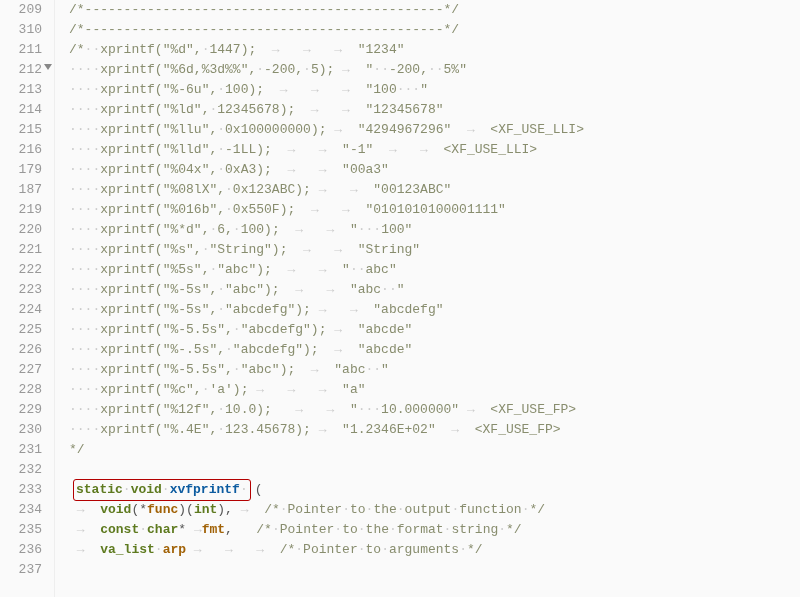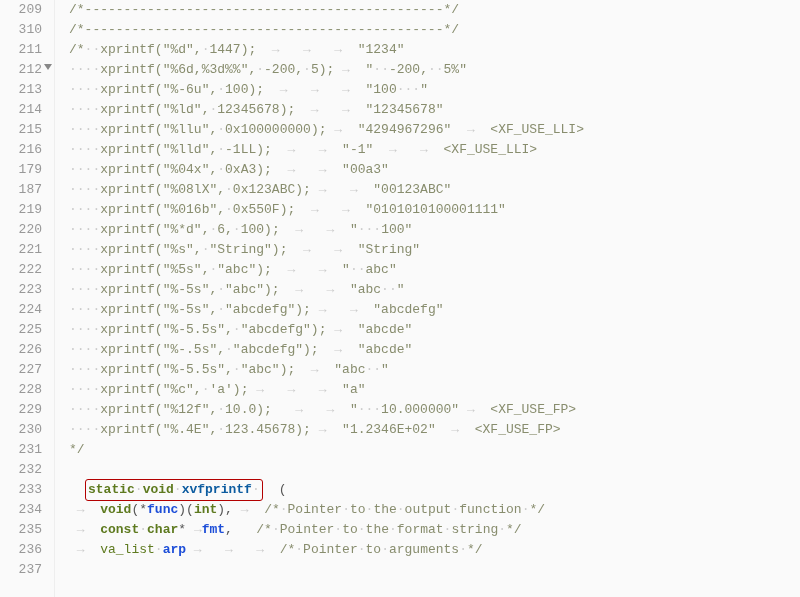--- a/index.html
+++ b/index.html
@@ -47,30 +47,30 @@
   }
   .row {
     height: 20px;
     line-height: 20px;
     white-space: pre;
   }
   .ws   { color: #ccc; }
   .cmt  { color: #888d6e; }
   .kw   { color: #5e7a1f; font-weight: 600; }
   .fn   { color: #0d5ca0; font-weight: 600; }
-  .typ  { color: #5e7a1f; font-weight: 400; }
-  .id   { color: #1d4ed8; font-weight: 600; }
+  .typ  { color: #5e7a1f; font-weight: 700; }
+  .id   { color: #a16207; font-weight: 600; }
   .pun  { color: #555; }
   .op   { color: #555; }
   .hl-box {
     display: inline-block;
     border: 1px solid #b30000;
     border-radius: 3px;
     padding: 0 2px;
-    margin: -1px 16px;
+    margin: -1px 4px;
   }
 </style>
 </head>
 <body>
 
 <div class="editor">
   <div class="gutter" id="gutter">
       <div class="ln">209</div>
       <div class="ln">310</div>
       <div class="ln">211</div>

